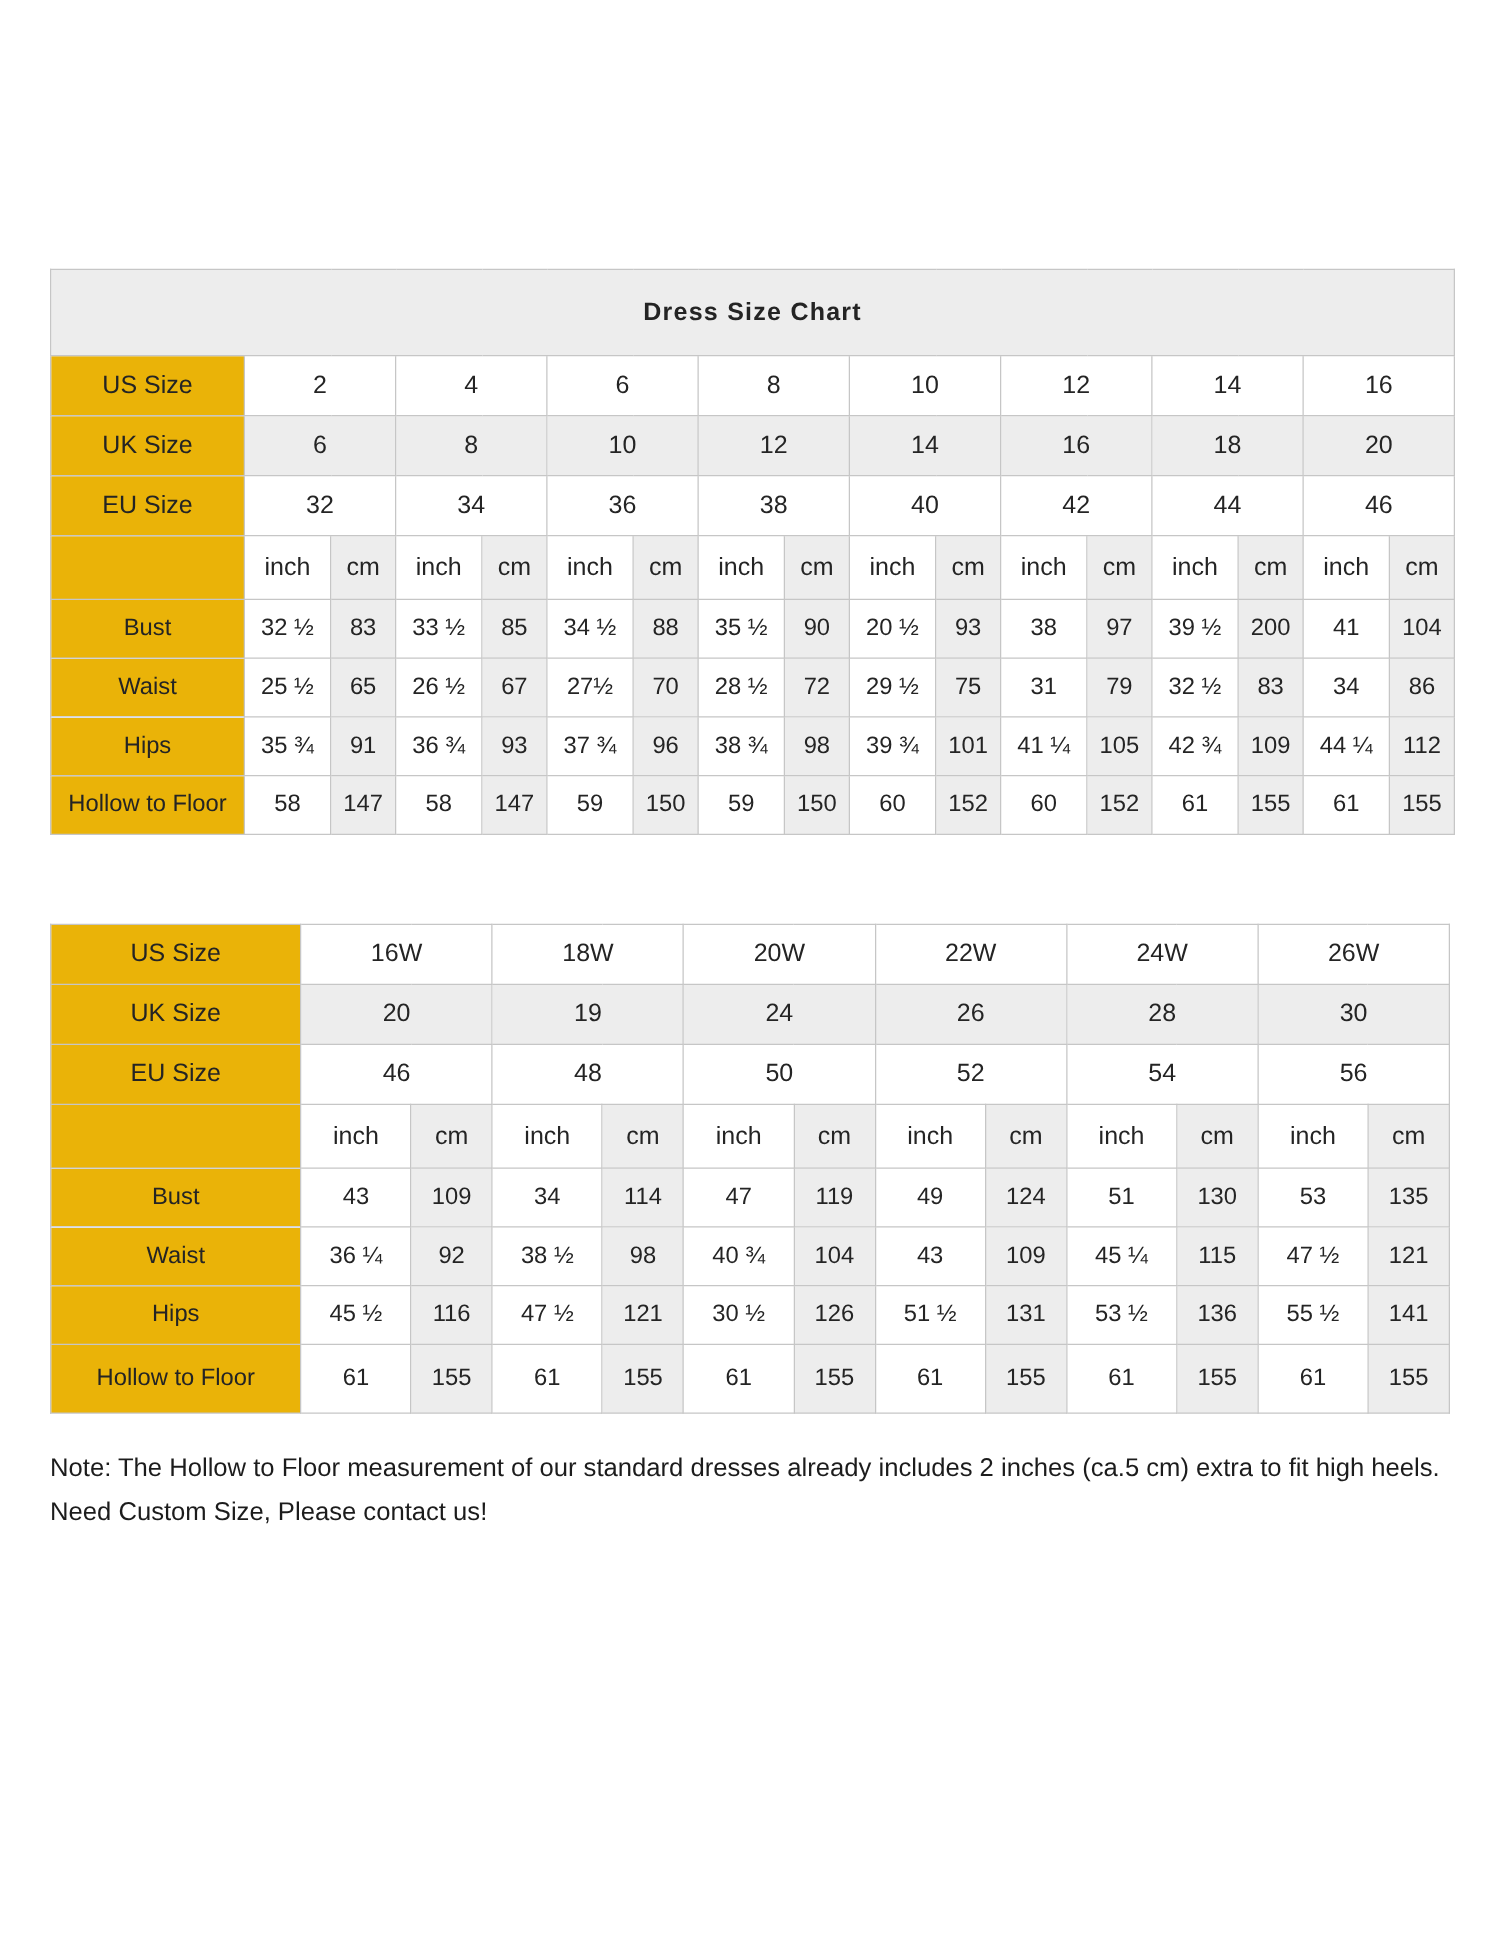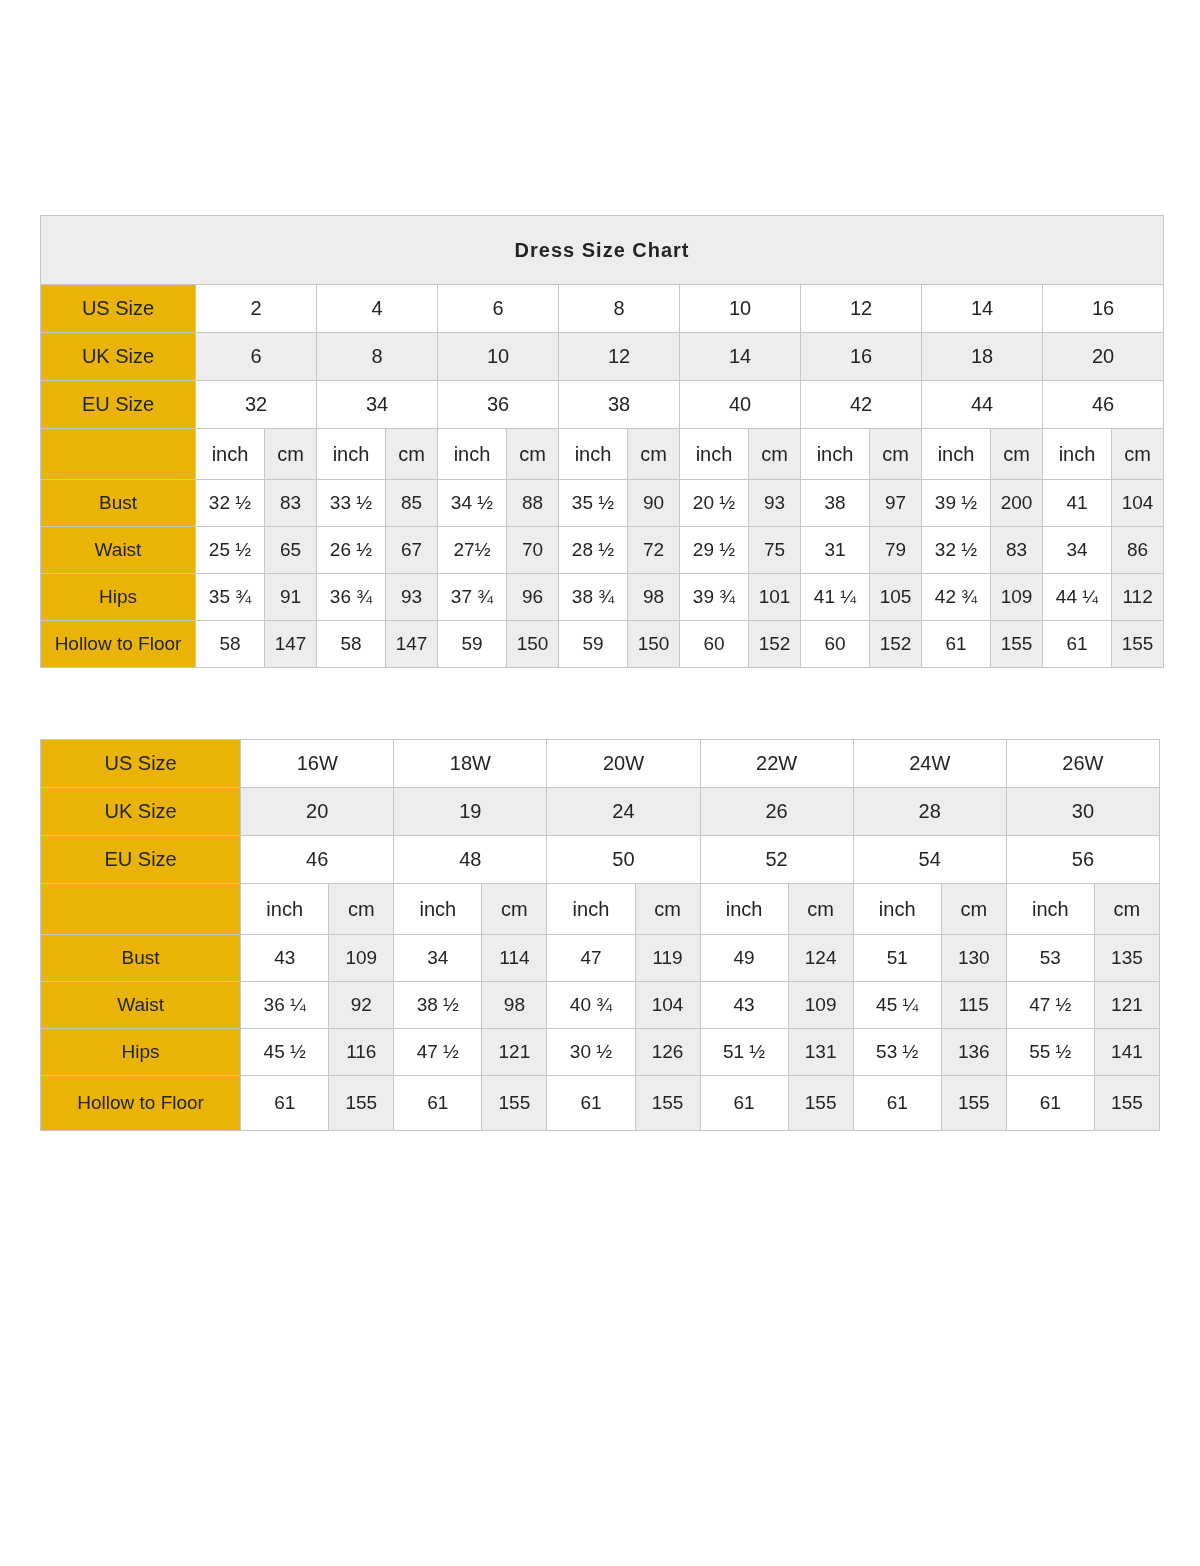--- a/index.html
+++ b/index.html
@@ -338,14 +338,18 @@
           <td>61</td>
           <td class="shade">155</td>
           <td>61</td>
           <td class="shade">155</td>
           <td>61</td>
           <td class="shade">155</td>
         </tr>
       </tbody>
     </table>
 
+  <div class="note">
+    <p>Note: The Hollow to Floor measurement of our standard dresses already includes 2 inches (ca.5 cm) extra to fit high heels.</p>
+    <p>Need Custom Size, Please contact us!</p>
+  </div>
 
 </div>
 
 </body></html>

